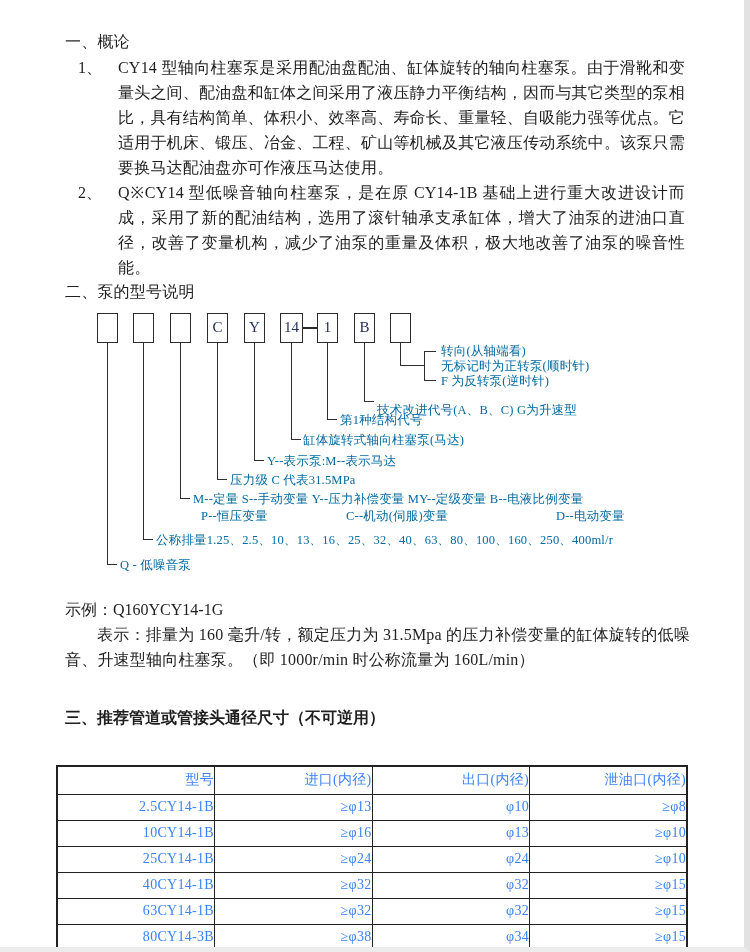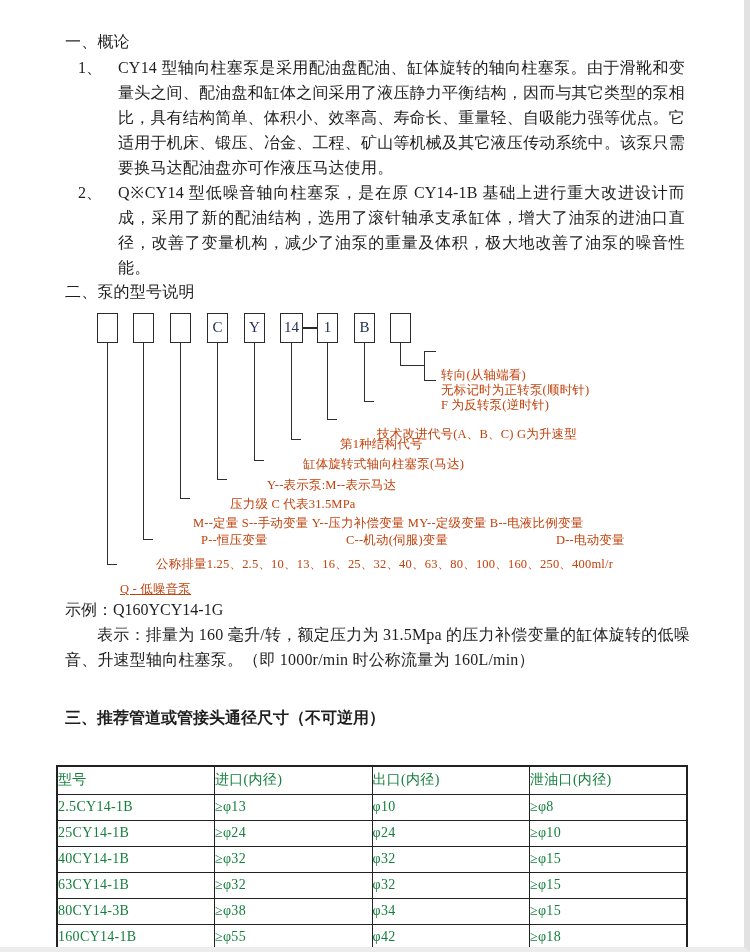--- a/index.html
+++ b/index.html
@@ -24,36 +24,36 @@
   .diagram { position:relative; width:686px; height:275px; margin-left:-65px; margin-top:2px; }
   .mbox {
     position:absolute; top:7px; width:21px; height:30px;
     border:1.6px solid #2b2b2b; background:#fff;
     font-size:15px; line-height:27px; text-align:center; color:#233056;
     font-family:"Liberation Serif","DejaVu Serif",serif;
   }
   .dash { position:absolute; top:21px; height:2px; background:#2b2b2b; }
   .lead { position:absolute; border-left:1.4px solid #2f2f2f; border-bottom:1.4px solid #2f2f2f; }
   .bracket { position:absolute; border-left:1.4px solid #2f2f2f; border-top:1.4px solid #2f2f2f; border-bottom:1.4px solid #2f2f2f; }
-  .dlab { position:absolute; font-size:12.5px; line-height:16px; white-space:nowrap; color:#c2410c; letter-spacing:.2px;margin-top:24px; }
+  .dlab { position:absolute; font-size:12.5px; line-height:16px; white-space:nowrap; color:#0369a1; letter-spacing:.2px; }
   .dlab .sub { position:relative; display:block; height:17px; }
   .dlab .sub span { position:absolute; top:0; white-space:nowrap; }
 
   
   .example { margin-top:16px; width:625px; }
   .example-title { font-size:16px; line-height:25px; }
   .example-body { font-size:16px; line-height:25px; text-indent:2em; text-align:justify; letter-spacing:.2px; }
 
   .h-sec3 { margin-top:34px; font-size:16px; line-height:24px;font-weight:bold; }
 
   
   table.pipe { border-collapse:collapse; margin-top:35px; margin-left:-9px; width:632px; table-layout:fixed; border:2px solid #222; }
   table.pipe th, table.pipe td {
-    border:1px solid #222; text-align:left; font-weight:normal;
-    font-size:14px; color:#15803d; letter-spacing:.3px;
+    border:1px solid #222; text-align:right; font-weight:normal;
+    font-size:14px; color:#3b82f6; letter-spacing:.3px;
   }
   table.pipe th { height:28px; }
   table.pipe td { height:26px; }
 </style>
 </head>
 <body>
 
 <div class="doc">
 
   <div class="h-section">一、概论</div>
@@ -104,21 +104,21 @@
     <div class="dlab" style="left:230px;top:166px;">压力级 C 代表31.5MPa</div>
     <div class="dlab" style="left:193px;top:185px;">
       <span style="display:block;height:17px;">M--定量 S--手动变量 Y--压力补偿变量 MY--定级变量 B--电液比例变量</span>
       <span class="sub">
         <span style="left:8px;">P--恒压变量</span>
         <span style="left:153px;">C--机动(伺服)变量</span>
         <span style="left:363px;">D--电动变量</span>
       </span>
     </div>
     <div class="dlab" style="left:156px;top:226px;">公称排量1.25、2.5、10、13、16、25、32、40、63、80、100、160、250、400ml/r</div>
-    <div class="dlab" style="left:120px;top:251px;text-decoration:underline;">Q - 低噪音泵</div>
+    <div class="dlab" style="left:120px;top:251px;">Q - 低噪音泵</div>
   </div>
 
   <div class="example">
     <div class="example-title">示例：Q160YCY14-1G</div>
     <div class="example-body">表示：排量为 160 毫升/转，额定压力为 31.5Mpa 的压力补偿变量的缸体旋转的低噪音、升速型轴向柱塞泵。（即 1000r/min 时公称流量为 160L/min）</div>
   </div>
 
   <div class="h-sec3">三、推荐管道或管接头通径尺寸（不可逆用）</div>
 
   <table class="pipe">
@@ -129,20 +129,26 @@
         <th>出口(内径)</th>
         <th>泄油口(内径)</th>
       </tr>
     </thead>
     <tbody>
         <tr>
           <td>2.5CY14-1B</td>
           <td>≥φ13</td>
           <td>φ10</td>
           <td>≥φ8</td>
+        </tr>
+        <tr>
+          <td>10CY14-1B</td>
+          <td>≥φ16</td>
+          <td>φ13</td>
+          <td>≥φ10</td>
         </tr>
         <tr>
           <td>25CY14-1B</td>
           <td>≥φ24</td>
           <td>φ24</td>
           <td>≥φ10</td>
         </tr>
         <tr>
           <td>40CY14-1B</td>
           <td>≥φ32</td>

